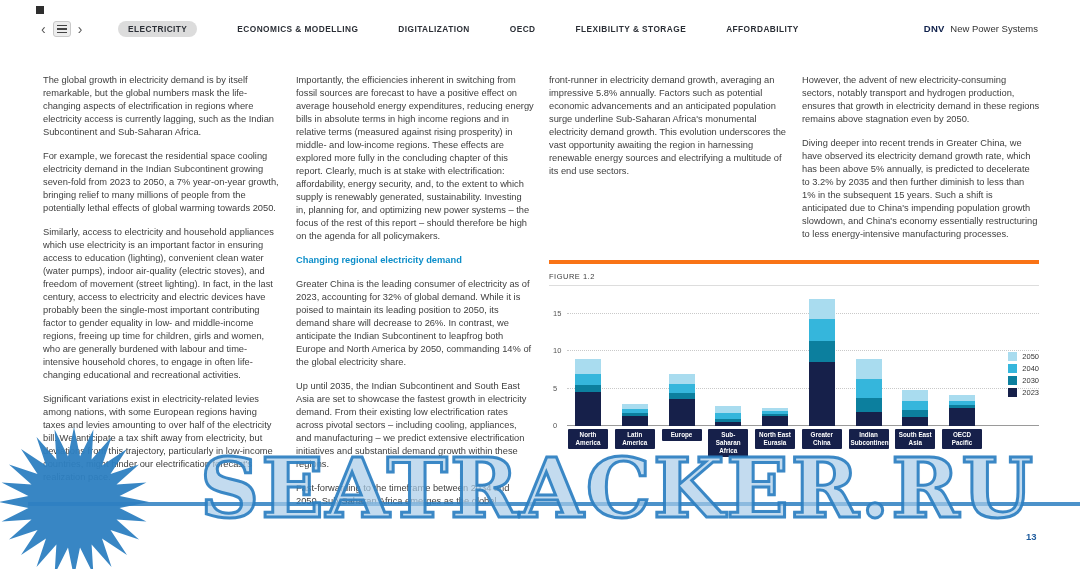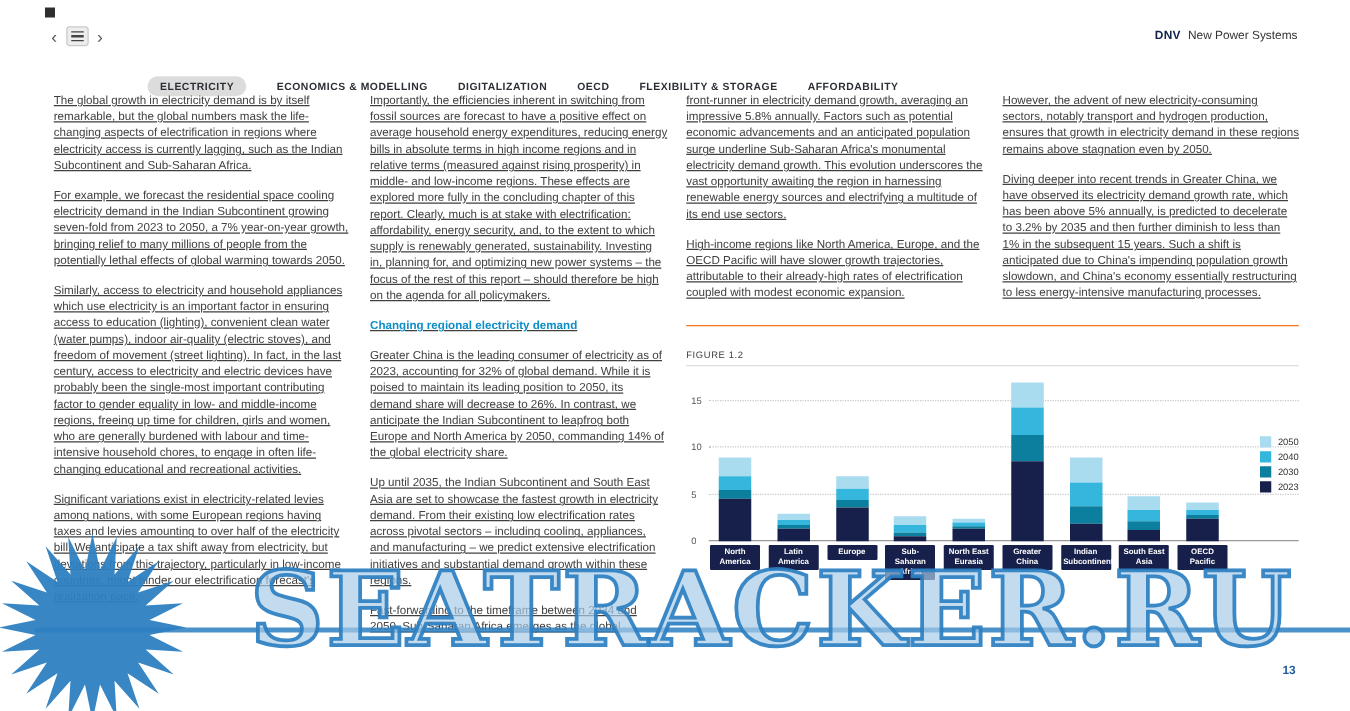--- a/index.html
+++ b/index.html
@@ -11,35 +11,35 @@
 
   
   .corner-mark { position:absolute; left:36px; top:6px; width:8px; height:8px; background:#2e2e2e; }
   .nav-controls { position:absolute; left:41px; top:21px; display:flex; align-items:center; gap:7px; }
   .chev { font-size:14px; color:#555; line-height:1; cursor:pointer; }
   .menu-btn {
     width:18px; height:16px; background:#ededed; border:1px solid #c9c9c9; border-radius:3px;
     display:flex; flex-direction:column; justify-content:center; gap:2px; padding:3px;
   }
   .menu-btn i { display:block; height:1.5px; background:#444; }
-  .nav-items { position:absolute; left:118px; top:21px; display:flex; gap:24px; align-items:center;margin-top:40px; }
+  .nav-items { position:absolute; left:118px; top:21px; display:flex; gap:40px; align-items:center; }
   .nav-item { font-size:8.3px; font-weight:700; letter-spacing:.45px; color:#2b2f36; white-space:nowrap; cursor:pointer; }
   .nav-item.active { background:#dcdcdc; border-radius:8px; padding:3px 10px; }
   .brand { position:absolute; right:42px; top:23px; font-size:9.5px; white-space:nowrap; }
   .brand .dnv { font-weight:800; color:#0f204b; letter-spacing:.3px; }
   .brand .product { color:#333; margin-left:3px; }
 
   
-  .col { position:absolute; top:74px; width:238px; font-size:9.3px; line-height:1.4; color:#404040;text-decoration:underline; }
+  .col { position:absolute; top:74px; width:238px; font-size:9.3px; line-height:1.4; color:#404040; }
   .col p { margin:0 0 11px 0; }
   #col1 { left:43px; } #col2 { left:296px; } #col3 { left:549px; } #col4 { left:802px; }
   .subhead { color:#0d8ec9; font-weight:700; margin:0 0 2px 0; font-size:9.3px; }
 
   
-  .figure { position:absolute; left:549px; top:260px; width:490px; border-top:1px solid #f97316; padding-top:18px; }
+  .figure { position:absolute; left:549px; top:260px; width:490px; border-top:4px solid #f97316; padding-top:8px; }
   .fig-label { font-size:7.5px; color:#3c3c3c; letter-spacing:.5px; }
   .fig-rule { border:none; border-top:1px solid #dddddd; margin:4px 0 5px 0; }
   .fig-title { font-size:9.5px; font-weight:700; color:#111; }
   .fig-units { font-size:8px; color:#333; margin-top:9px; margin-bottom:12px; }
   .chart { position:relative; margin-left:18px; }
   .grid-layer { position:absolute; left:0; right:0; top:0; height:135px; }
   .gridline { position:absolute; left:0; right:0; border-top:1px dotted #c9c9c9; }
   .gridline.base { border-top:1px solid #9a9a9a; }
   .ytick { position:absolute; left:-14px; font-size:7.5px; color:#555; }
   .cats { position:relative; display:flex; justify-content:space-between; margin-right:56px; }
@@ -107,21 +107,20 @@
   <div class="col" id="col2">
     <p>Importantly, the efficiencies inherent in switching from fossil sources are forecast to have a positive effect on average household energy expenditures, reducing energy bills in absolute terms in high income regions and in relative terms (measured against rising prosperity) in middle- and low-income regions. These effects are explored more fully in the concluding chapter of this report. Clearly, much is at stake with electrification: affordability, energy security, and, to the extent to which supply is renewably generated, sustainability. Investing in, planning for, and optimizing new power systems – the focus of the rest of this report – should therefore be high on the agenda for all policymakers.</p>
     <p class="subhead">Changing regional electricity demand</p>
     <p>Greater China is the leading consumer of electricity as of 2023, accounting for 32% of global demand. While it is poised to maintain its leading position to 2050, its demand share will decrease to 26%. In contrast, we anticipate the Indian Subcontinent to leapfrog both Europe and North America by 2050, commanding 14% of the global electricity share.</p>
     <p>Up until 2035, the Indian Subcontinent and South East Asia are set to showcase the fastest growth in electricity demand. From their existing low electrification rates across pivotal sectors – including cooling, appliances, and manufacturing – we predict extensive electrification initiatives and substantial demand growth within these regions.</p>
     <p>Fast-forwarding to the timeframe between 2034 and 2050, Sub-Saharan Africa emerges as the global</p>
   </div>
 
   <div class="col" id="col3">
     <p>front-runner in electricity demand growth, averaging an impressive 5.8% annually. Factors such as potential economic advancements and an anticipated population surge underline Sub-Saharan Africa's monumental electricity demand growth. This evolution underscores the vast opportunity awaiting the region in harnessing renewable energy sources and electrifying a multitude of its end use sectors.</p>
-    <p>High-income regions like North America, Europe, and the OECD Pacific will have slower growth trajectories, attributable to their already-high rates of electrification coupled with modest economic expansion.</p>
   </div>
 
   <div class="col" id="col4">
     <p>However, the advent of new electricity-consuming sectors, notably transport and hydrogen production, ensures that growth in electricity demand in these regions remains above stagnation even by 2050.</p>
     <p>Diving deeper into recent trends in Greater China, we have observed its electricity demand growth rate, which has been above 5% annually, is predicted to decelerate to 3.2% by 2035 and then further diminish to less than 1% in the subsequent 15 years. Such a shift is anticipated due to China's impending population growth slowdown, and China's economy essentially restructuring to less energy-intensive manufacturing processes.</p>
   </div>
 
   <figure class="figure" style="margin:0;">
     <div class="fig-label">FIGURE 1.2</div>
     <hr class="fig-rule">

